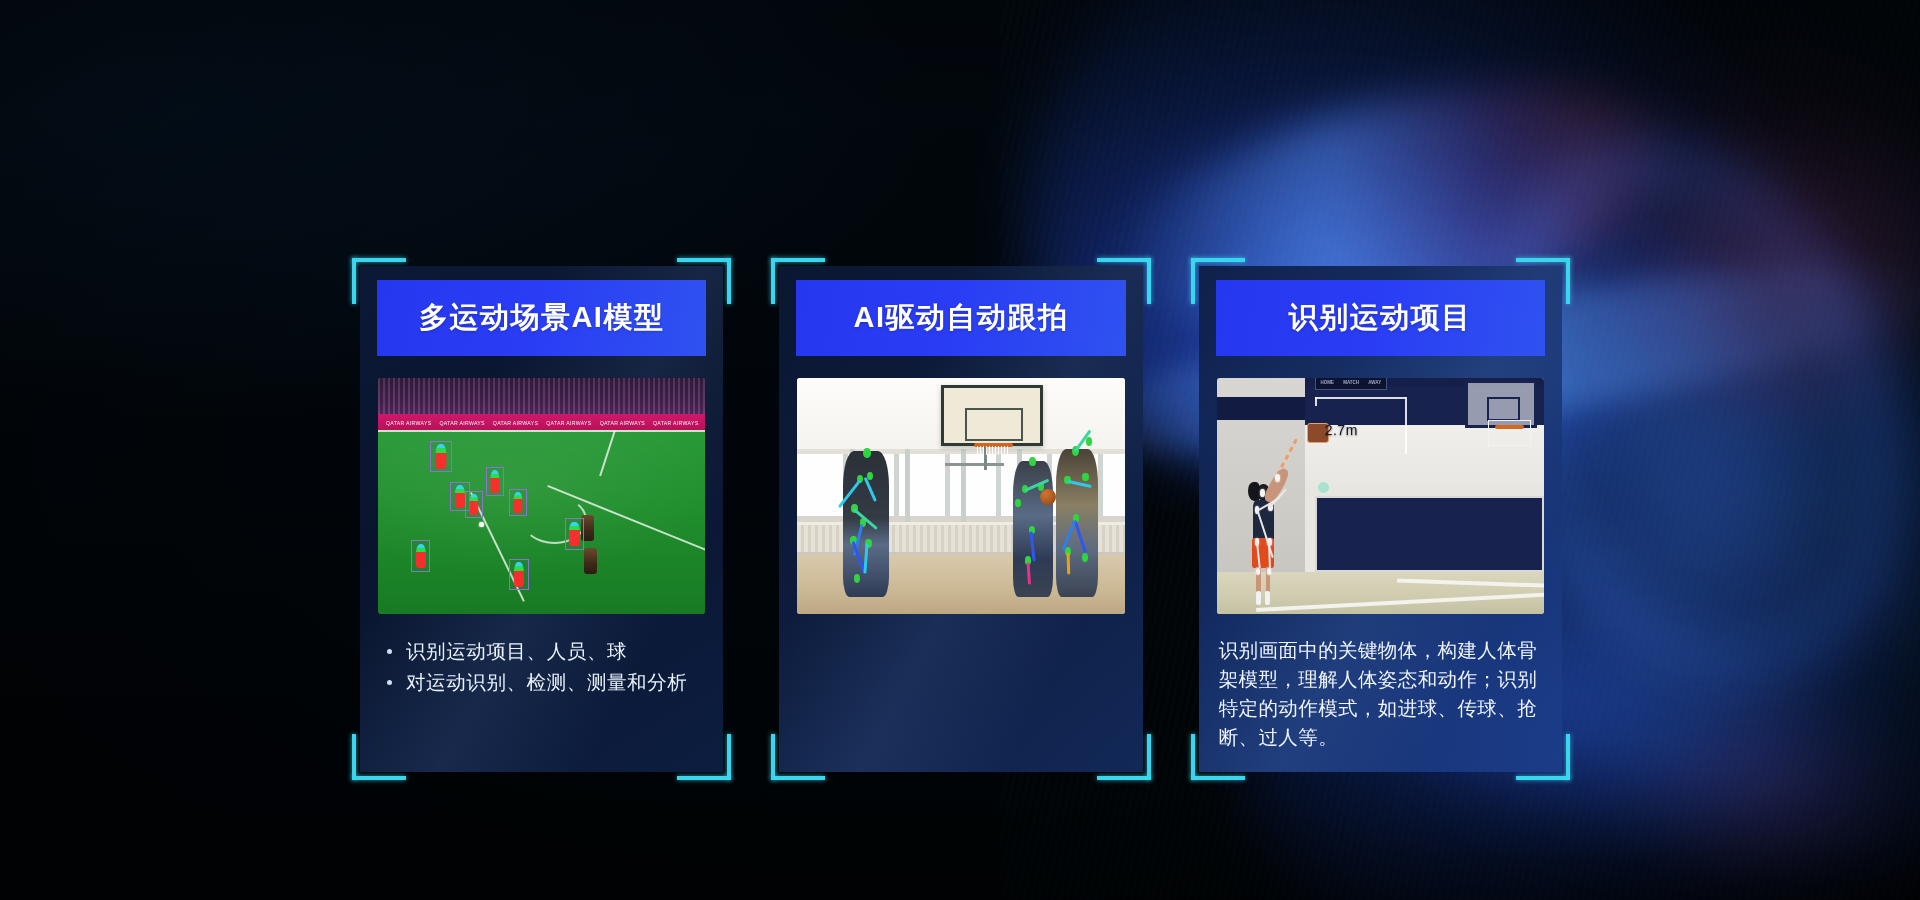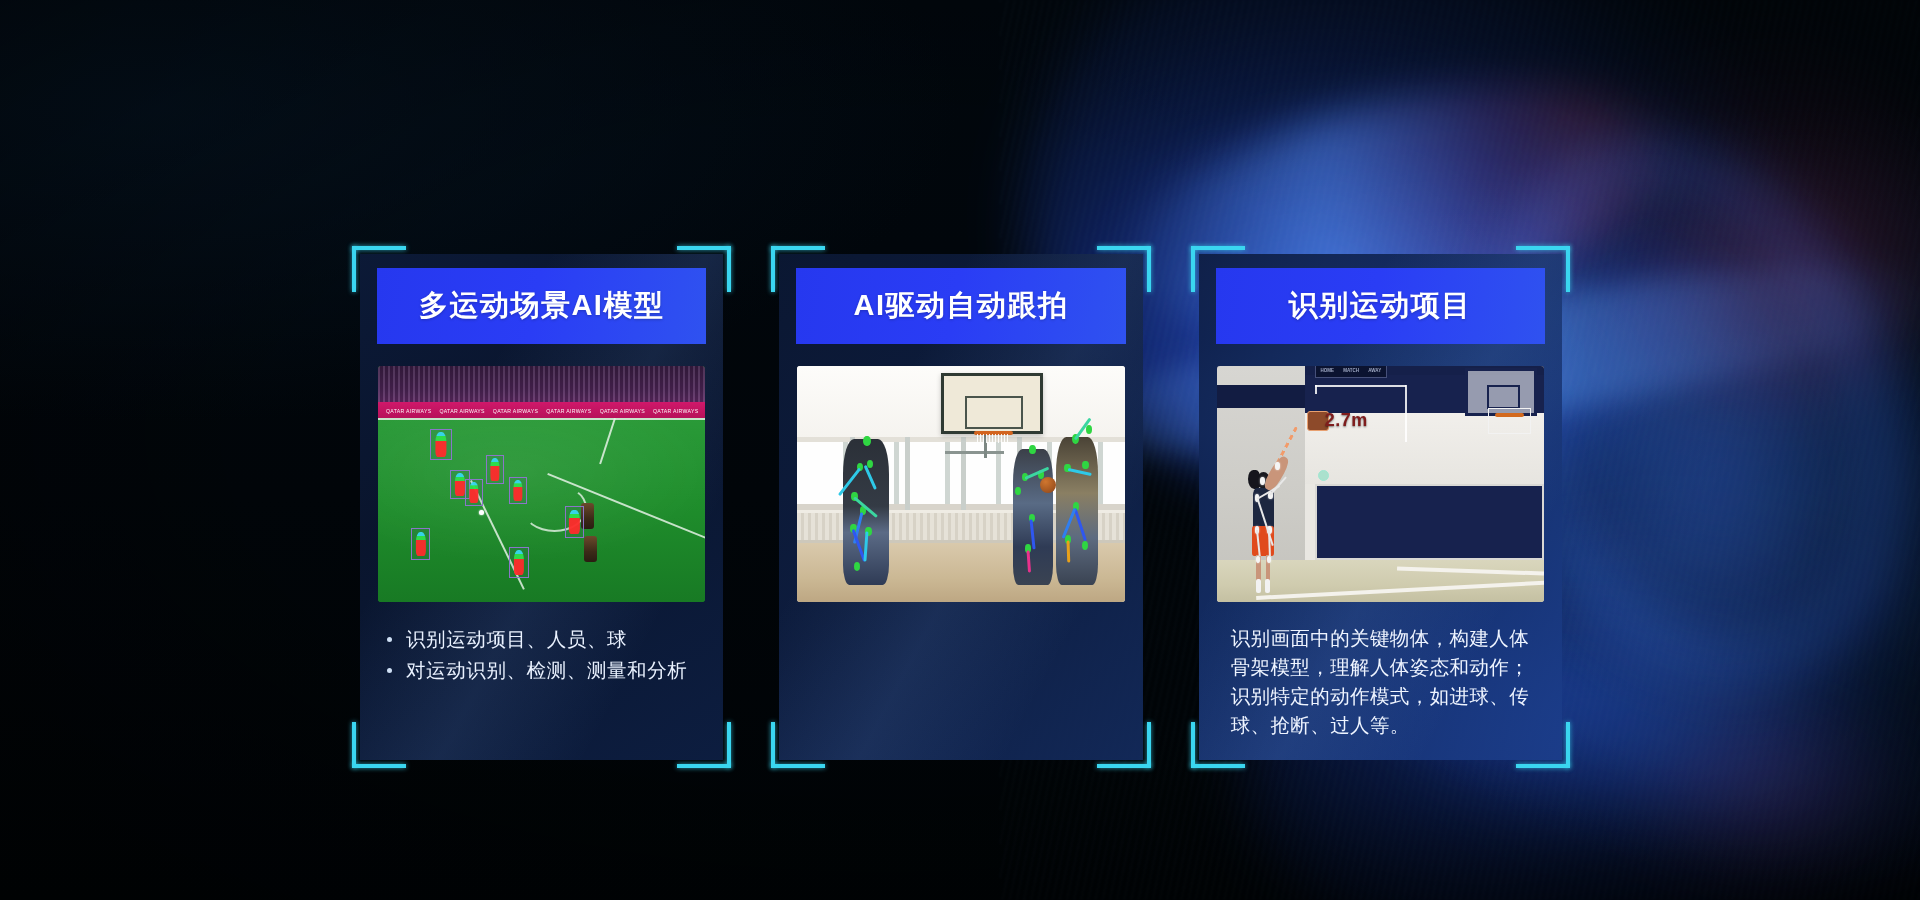--- a/index.html
+++ b/index.html
@@ -61,21 +61,21 @@
       repeating-linear-gradient(102deg, rgba(120,170,255,.05) 0px, rgba(120,170,255,.05) 1px, rgba(0,0,0,0) 1px, rgba(0,0,0,0) 7px);
     filter:blur(1.2px); mix-blend-mode:screen; opacity:.75;
   }
   .vignette {
     position:absolute; inset:0;
     background:radial-gradient(ellipse 78% 86% at 46% 48%, rgba(0,0,0,0) 38%, rgba(0,0,0,.55) 100%);
   }
 
   
   .cards {
-    position:absolute; left:352px; top:246px;
+    position:absolute; left:352px; top:258px;
     width:1218px; height:522px;
     display:flex; gap:40px;
   }
   .card-wrap { position:relative; flex:1 1 0; }
 
   
   .bracket { position:absolute; width:54px; height:46px; pointer-events:none; }
   .bracket i { position:absolute; background:#3ad6f0; box-shadow:0 0 5px rgba(58,214,240,.75); }
   .bracket .h { height:4px; width:54px; }
   .bracket .v { width:4px; height:46px; }
@@ -137,21 +137,21 @@
     white-space:nowrap;
   }
   ul.bullets li::before {
     content:""; position:absolute; left:7px; top:13px;
     width:5px; height:5px; border-radius:50%; background:#cfe0f5;
   }
   p.para {
     color:#eef4ff; font-size:19.5px; line-height:31px; letter-spacing:.4px;
     text-align:left;
   }
-  .card-wrap:nth-child(3) p.para { line-height:29px;margin-left:12px; }
+  .card-wrap:nth-child(3) p.para { line-height:29px; }
 
   
   .soccer { position:absolute; inset:0; background:#1d7f2a; }
   .s-crowd {
     position:absolute; left:0; right:0; top:0; height:44px;
     background:
       repeating-linear-gradient(90deg, rgba(255,255,255,.10) 0 2px, rgba(0,0,0,.16) 2px 5px),
       linear-gradient(180deg,#3a1d44 0%,#4d2557 55%,#6b2f6e 100%);
   }
   .s-band {
@@ -242,21 +242,21 @@
     background:#d2691e; border-radius:2px; }
   .c-hoopBox { position:absolute; right:4%; top:18%; width:13%; height:11%;
     border:1.6px solid #f2f2f2; }
   .c-scoreboard { position:absolute; left:30%; top:-1%; width:22%; height:6%;
     background:#0b1330; border:1px solid #46507a;
     display:flex; align-items:center; justify-content:space-around; }
   .c-scoreboard b { color:#9fa9c4; font-size:4.5px; font-weight:700; }
   .c-guide { position:absolute; background:rgba(255,255,255,.85); }
   .c-ballbox { position:absolute; width:22px; height:20px;
     border:1.6px solid #e8a070; background:#8d4a2a; border-radius:3px; }
-  .c-label { position:absolute; color:#7f1d1d; font-size:18px; font-weight:700;
+  .c-label { position:absolute; color:#0f172a; font-size:14px; font-weight:400;
     letter-spacing:.5px; text-shadow:0 1px 2px rgba(0,0,0,.5); }
   .c-traj { position:absolute; width:2.5px; border-radius:2px;
     background:repeating-linear-gradient(180deg,#f29b6a 0 5px,rgba(0,0,0,0) 5px 9px);
     transform-origin:50% 0; }
   .c-shooter { position:absolute; }
   .c-shooter .head { position:absolute; border-radius:50%; background:#1a1a20; }
   .c-shooter .jersey { position:absolute; background:#1d2740; border-radius:18% 18% 8% 8%; }
   .c-shooter .shorts { position:absolute; background:#e04a1c; border-radius:10%; }
   .c-shooter .leg { position:absolute; background:#c9957a; }
   .c-shooter .sock { position:absolute; background:#f2f2f2; }

